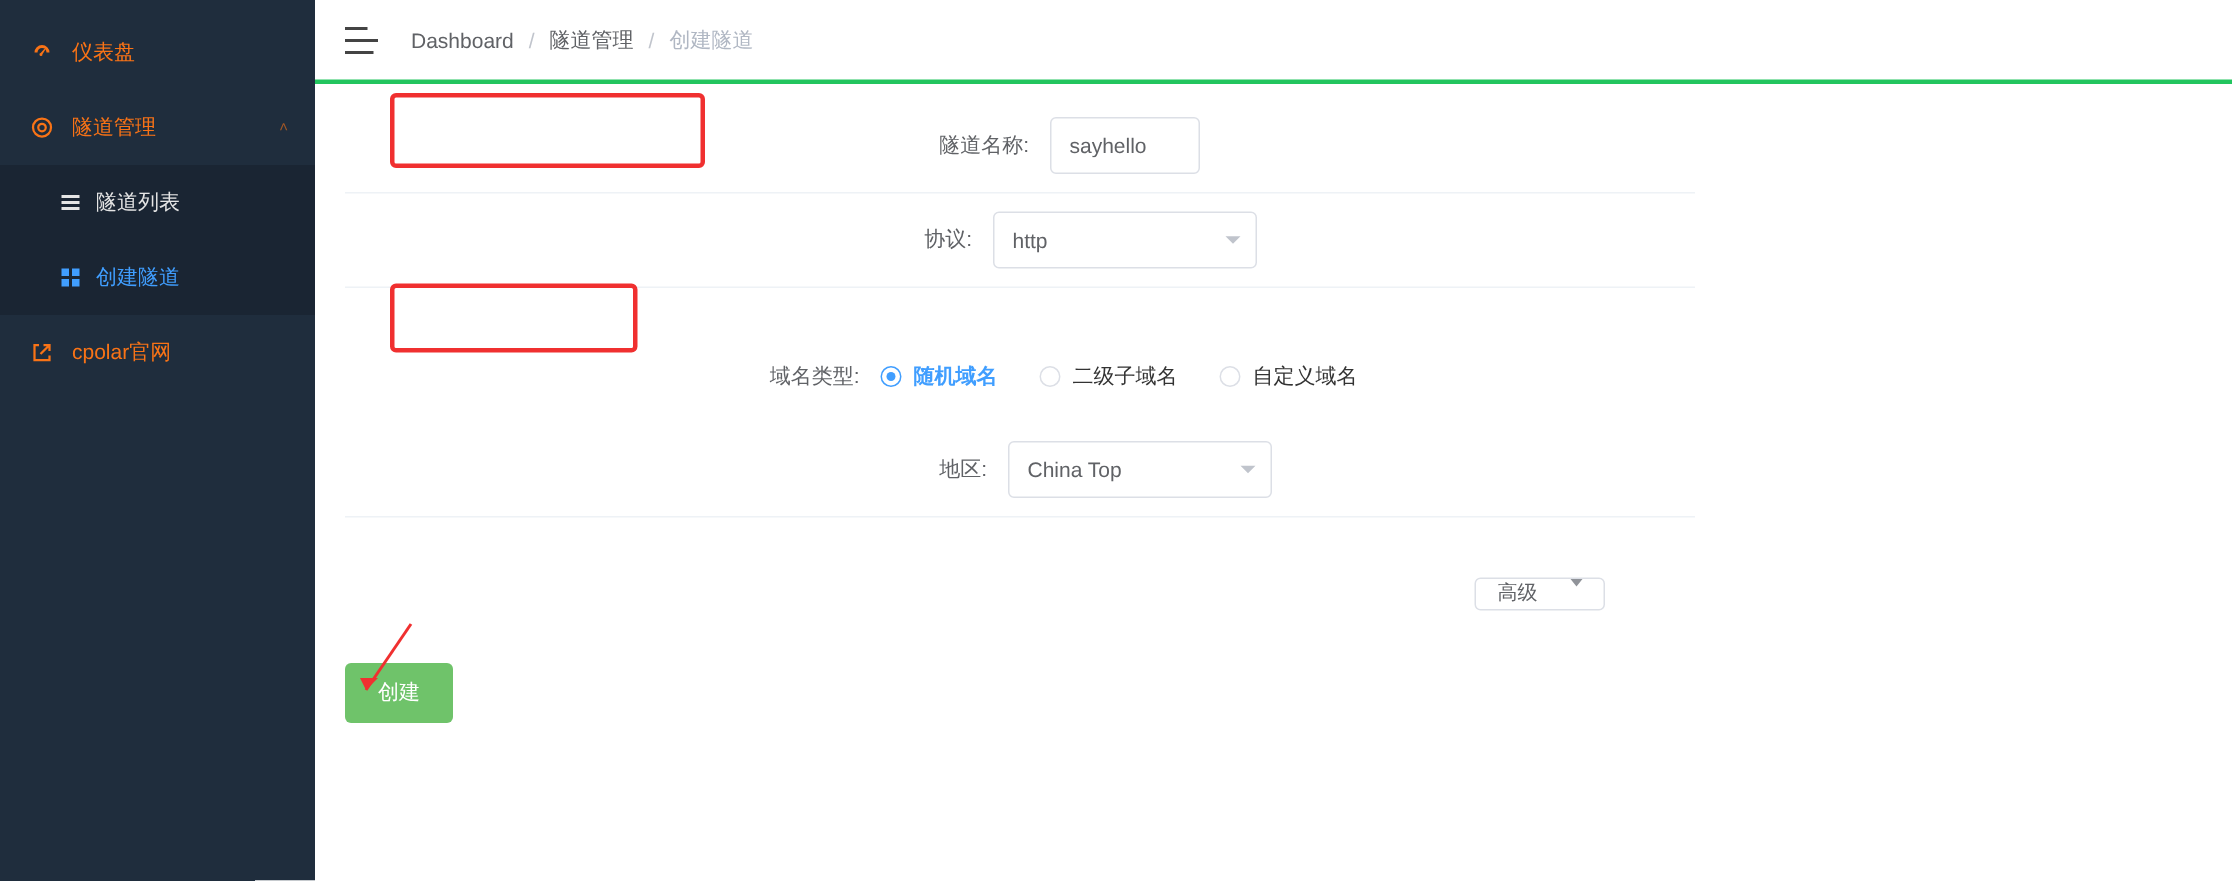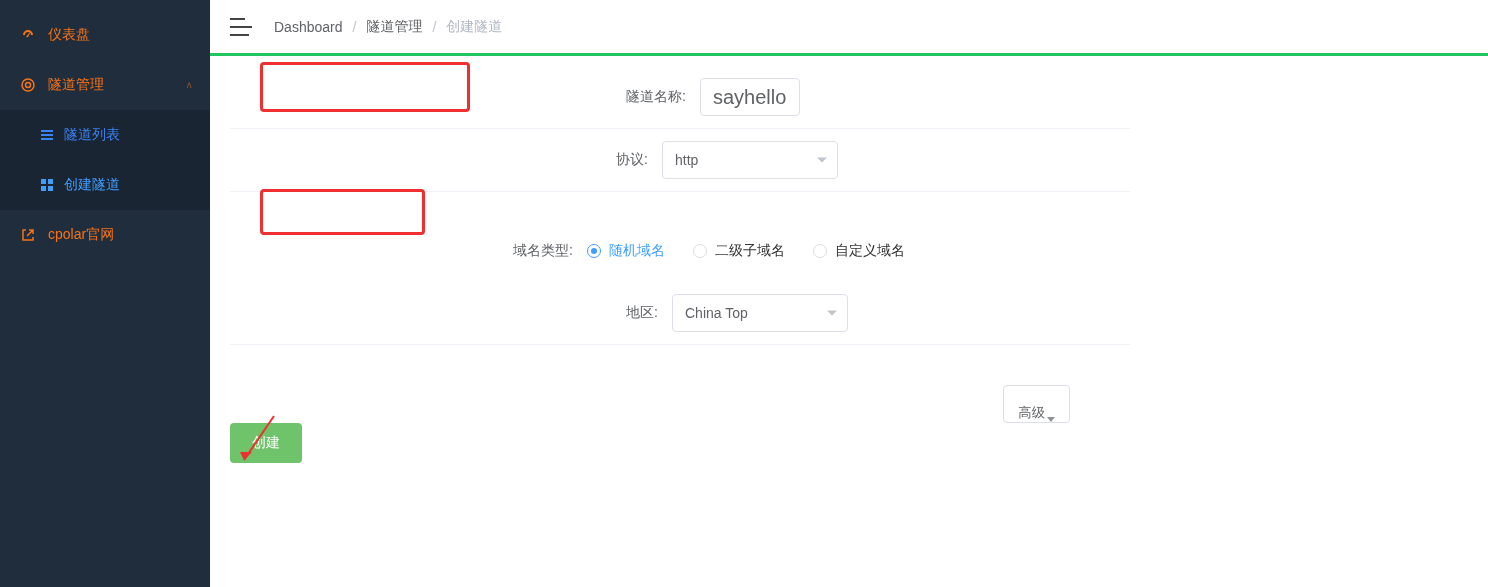--- a/index.html
+++ b/index.html
@@ -24,21 +24,21 @@
     position: relative;
   }
   .side-item .icon { width: 16px; height: 16px; margin-right: 12px; display: inline-flex; align-items: center; justify-content: center; }
   .side-item .chev { position: absolute; right: 18px; font-size: 10px; opacity: .6; }
   .side-sub {
     display: flex;
     align-items: center;
     height: 50px;
     padding: 0 20px 0 40px;
     cursor: pointer;
-    color: #3b82f6;
+    color: #e5e5e5;
     background: #1a2533;
   }
   .side-sub.active { color: #409eff; }
   .side-sub .icon { width: 14px; height: 14px; margin-right: 10px; display: inline-flex; }
 
   
   .main { flex: 1; background: #fff; min-width: 0; }
   .topbar {
     display: flex; align-items: center;
     height: 56px; padding: 0 20px;
@@ -67,55 +67,55 @@
   .lbl {
     width: 140px;
     text-align: right;
     padding-right: 14px;
     color: #606266;
   }
   .ctl { display: flex; align-items: center; }
   .input {
     height: 38px; width: 100px;
     border: 1px solid #dcdfe6; border-radius: 4px;
-    padding: 0 12px; font-size: 20px; color: #606266;
+    padding: 0 12px; font-size: 14px; color: #606266;
     outline: none;
   }
   .select {
     height: 38px; width: 176px;
     border: 1px solid #dcdfe6; border-radius: 4px;
     padding: 0 30px 0 12px; display: flex; align-items: center;
     color: #606266; position: relative; cursor: pointer; background: #fff;
   }
   .select .sel-caret {
     position: absolute; right: 10px; top: 50%; transform: translateY(-50%);
     width: 0; height: 0; border-left: 5px solid transparent; border-right: 5px solid transparent;
     border-top: 5px solid #c0c4cc;
   }
   .radio {
     display: inline-flex; align-items: center; margin-right: 28px; cursor: pointer;
   }
   .radio .dot { width: 14px; height: 14px; border-radius: 50%; border: 1px solid #dcdfe6; margin-right: 8px; position: relative; }
-  .radio.checked { color: #409eff; }
+  .radio.checked { color: #409eff; font-weight: bold; }
   .radio.checked .dot { border-color: #409eff; }
   .radio.checked .dot::after { content:""; position:absolute; inset:3px; background:#409eff; border-radius:50%; }
 
   .row-adv { display: flex; justify-content: flex-end; padding-right: 60px; margin-top: 40px; }
   .btn-adv {
     border: 1px solid #dcdfe6; border-radius: 4px; background: #fff;
-    height: 38px; padding: 0 14px; display: inline-flex; align-items: flex-end; gap: 2px;
+    height: 22px; padding: 0 14px; display: inline-flex; align-items: flex-start; gap: 22px;
     cursor: pointer; color: #606266;
   }
   .btn-adv .caret {
     width: 0; height: 0; border-left: 4px solid transparent; border-right: 4px solid transparent;
     border-top: 5px solid #909399;
   }
 
   .btn-create {
-    background: #6fc36a; color: #fff;
+    margin-top: 35px; background: #6fc36a; color: #fff;
     border: 0; border-radius: 4px; height: 40px; padding: 0 22px; font-size: 14px; cursor: pointer;
   }
 
   
   .hi {
     position: absolute; border: 3px solid #f03030; border-radius: 4px; pointer-events: none;
   }
   .content-rel { position: relative; }
   .arrow {
     position: absolute; pointer-events: none;

